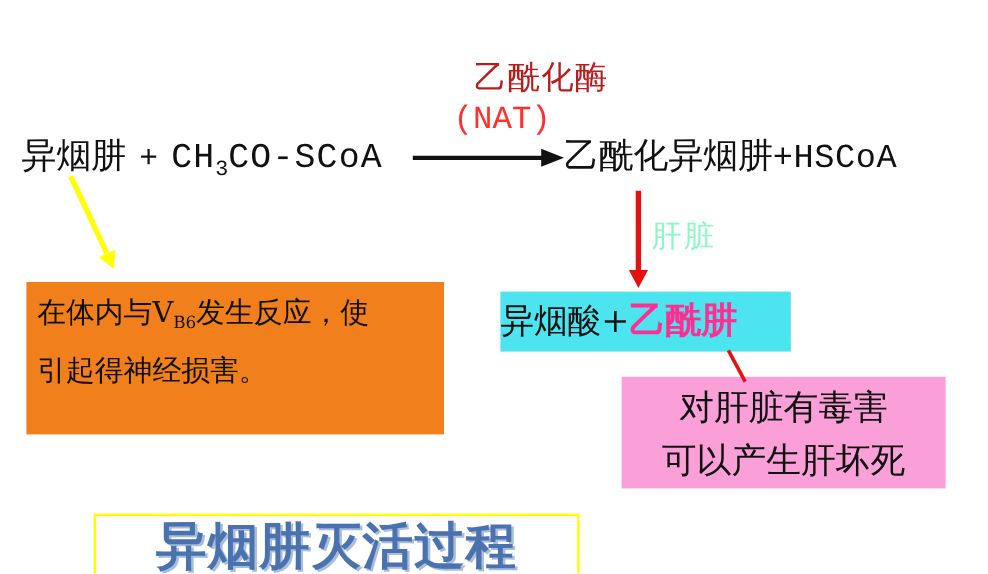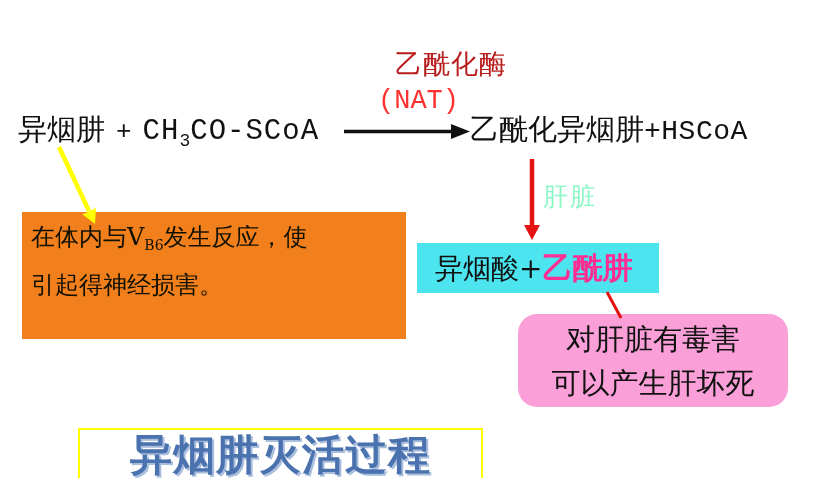--- a/index.html
+++ b/index.html
@@ -24,38 +24,38 @@
   .reaction-right .latin{font-size:28px;letter-spacing:0.5px;}
 
   
   .arrow-layer{left:0;top:0;width:823px;height:478px;pointer-events:none;z-index:6;}
 
   
   .liver-label{left:543px;top:180px;font-size:25px;letter-spacing:2px;white-space:nowrap;}
 
   
   .orange-box{
-    left:22px;top:212px;width:384px;height:127px;box-sizing:border-box;
+    left:22px;top:235px;width:348px;height:127px;box-sizing:border-box;
     padding:5px 6px 0 9px;color:#101000;z-index:2;
   }
   .orange-box .bline{font-size:24px;line-height:40px;white-space:nowrap;}
   .vsub{font-size:14px;vertical-align:-5px;}
 
   
   .cyan-box{
     left:417px;top:243px;width:242px;height:50px;box-sizing:border-box;
-    line-height:50px;padding-left:18px;white-space:nowrap;z-index:2;
+    line-height:50px;padding-left:0;white-space:nowrap;z-index:2;
   }
   .cyan-black{font-size:28px;color:#111;}
   .cyan-magenta{font-size:30px;font-weight:600;}
 
   
   .pink-box{
     left:518px;top:314px;width:270px;height:93px;box-sizing:border-box;
-    text-align:center;padding-top:3px;z-index:2;border-radius:19px;
+    text-align:center;padding-top:3px;z-index:2;
   }
   .pink-box .pline{font-size:29px;line-height:44px;color:#111;white-space:nowrap;}
 
   
   .title-box{
     left:78px;top:406px;width:405px;height:54px;box-sizing:border-box;
     border:2px solid #ffff00;background:#ffffff;
     display:flex;align-items:center;justify-content:center;z-index:2;margin-top:22px;
   }
   .title-text{

